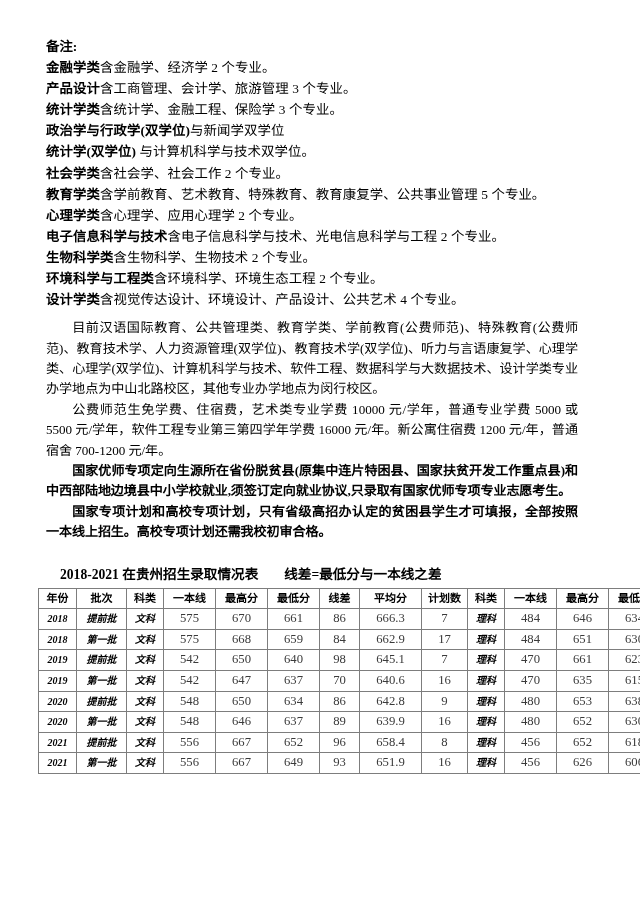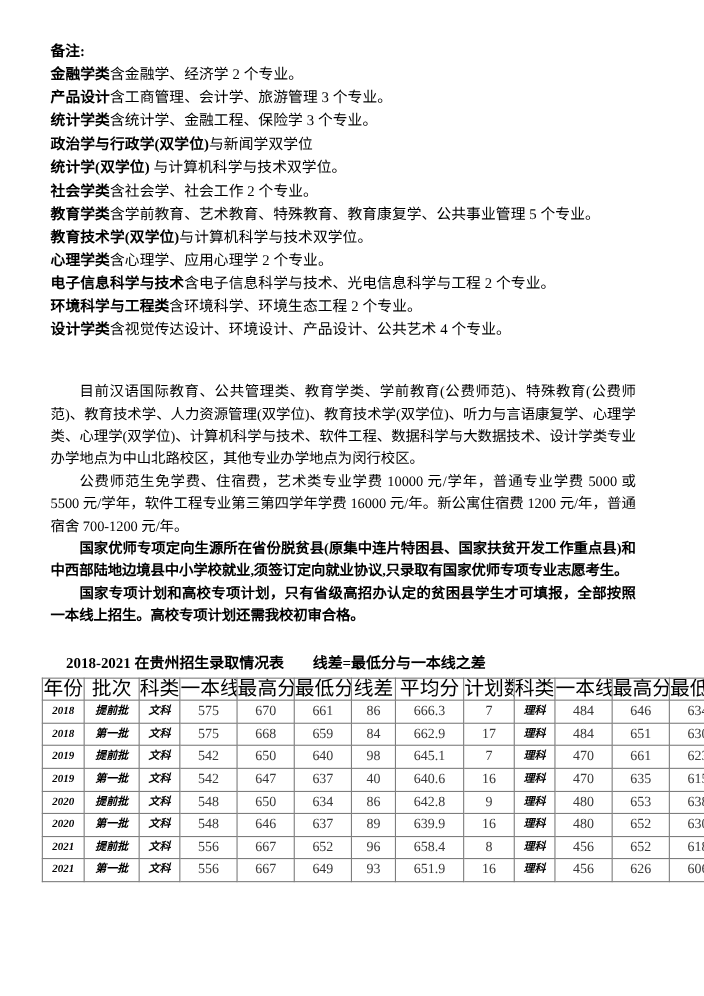--- a/index.html
+++ b/index.html
@@ -40,21 +40,21 @@
     font-weight: normal;
   }
   .notes-heading {
     font-size: 13.4px;
     line-height: 21.1px;
     font-weight: bold;
   }
 
   
   .para-block {
-    margin-top: 36px;
+    margin-top: 8px;
   }
   .para {
     font-size: 13.1px;
     line-height: 20.4px;
     text-align: justify;
     text-justify: inter-ideograph;
     text-indent: 2em;
     margin: 0;
     letter-spacing: -0.04px;
   }
@@ -92,22 +92,22 @@
     vertical-align: middle;
     height: 19.6px;
     padding: 0;
     font-size: 12.7px;
     font-weight: normal;
     line-height: 19.6px;
     overflow: hidden;
     white-space: nowrap;
   }
   table.score-table thead th {
-    font-weight: normal;
-    font-size: 18px;
+    font-weight: bold;
+    font-size: 11px;
   }
   table.score-table td.label-cell {
     font-weight: bold;
     font-size: 10px;
     font-style: italic;
   }
   table.score-table td.num-cell {
     color: #3a3a3a;
   }
   
@@ -129,23 +129,23 @@
   <div class="notes-block">
     <div class="notes-heading">备注:</div>
     <div id="notes-list">
         <div class="note-line"><span class="lead">金融学类</span><span class="rest">含金融学、经济学 2 个专业。</span></div>
         <div class="note-line"><span class="lead">产品设计</span><span class="rest">含工商管理、会计学、旅游管理 3 个专业。</span></div>
         <div class="note-line"><span class="lead">统计学类</span><span class="rest">含统计学、金融工程、保险学 3 个专业。</span></div>
         <div class="note-line"><span class="lead">政治学与行政学(双学位)</span><span class="rest">与新闻学双学位</span></div>
         <div class="note-line"><span class="lead">统计学(双学位)</span><span class="rest"> 与计算机科学与技术双学位。</span></div>
         <div class="note-line"><span class="lead">社会学类</span><span class="rest">含社会学、社会工作 2 个专业。</span></div>
         <div class="note-line"><span class="lead">教育学类</span><span class="rest">含学前教育、艺术教育、特殊教育、教育康复学、公共事业管理 5 个专业。</span></div>
-        <div class="note-line"><span class="lead">教育技术学(双学位)</span><span class="rest">与计算机科学与技术双学位。</span></div>
         <div class="note-line"><span class="lead">心理学类</span><span class="rest">含心理学、应用心理学 2 个专业。</span></div>
         <div class="note-line"><span class="lead">电子信息科学与技术</span><span class="rest">含电子信息科学与技术、光电信息科学与工程 2 个专业。</span></div>
+        <div class="note-line"><span class="lead">生物科学类</span><span class="rest">含生物科学、生物技术 2 个专业。</span></div>
         <div class="note-line"><span class="lead">环境科学与工程类</span><span class="rest">含环境科学、环境生态工程 2 个专业。</span></div>
         <div class="note-line"><span class="lead">设计学类</span><span class="rest">含视觉传达设计、环境设计、产品设计、公共艺术 4 个专业。</span></div>
       </div>
   </div>
 
   <div class="para-block" id="para-list">
       <p class="para">目前汉语国际教育、公共管理类、教育学类、学前教育(公费师范)、特殊教育(公费师范)、教育技术学、人力资源管理(双学位)、教育技术学(双学位)、听力与言语康复学、心理学类、心理学(双学位)、计算机科学与技术、软件工程、数据科学与大数据技术、设计学类专业办学地点为中山北路校区，其他专业办学地点为闵行校区。</p>
       <p class="para">公费师范生免学费、住宿费，艺术类专业学费 10000 元/学年，普通专业学费 5000 或 5500 元/学年，软件工程专业第三第四学年学费 16000 元/年。新公寓住宿费 1200 元/年，普通宿舍 700-1200 元/年。</p>
       <p class="para bold">国家优师专项定向生源所在省份脱贫县(原集中连片特困县、国家扶贫开发工作重点县)和中西部陆地边境县中小学校就业,须签订定向就业协议,只录取有国家优师专项专业志愿考生。</p>
       <p class="para bold">国家专项计划和高校专项计划，只有省级高招办认定的贫困县学生才可填报，全部按照一本线上招生。高校专项计划还需我校初审合格。</p>
@@ -232,21 +232,21 @@
             <td class="num-cell">661</td>
             <td class="num-cell">623</td>
           </tr>
           <tr>
             <td class="label-cell">2019</td>
             <td class="label-cell">第一批</td>
             <td class="label-cell">文科</td>
             <td class="num-cell">542</td>
             <td class="num-cell">647</td>
             <td class="num-cell">637</td>
-            <td class="num-cell">40</td>
+            <td class="num-cell">70</td>
             <td class="num-cell">640.6</td>
             <td class="num-cell">16</td>
             <td class="label-cell">理科</td>
             <td class="num-cell">470</td>
             <td class="num-cell">635</td>
             <td class="num-cell">615</td>
           </tr>
           <tr>
             <td class="label-cell">2020</td>
             <td class="label-cell">提前批</td>

